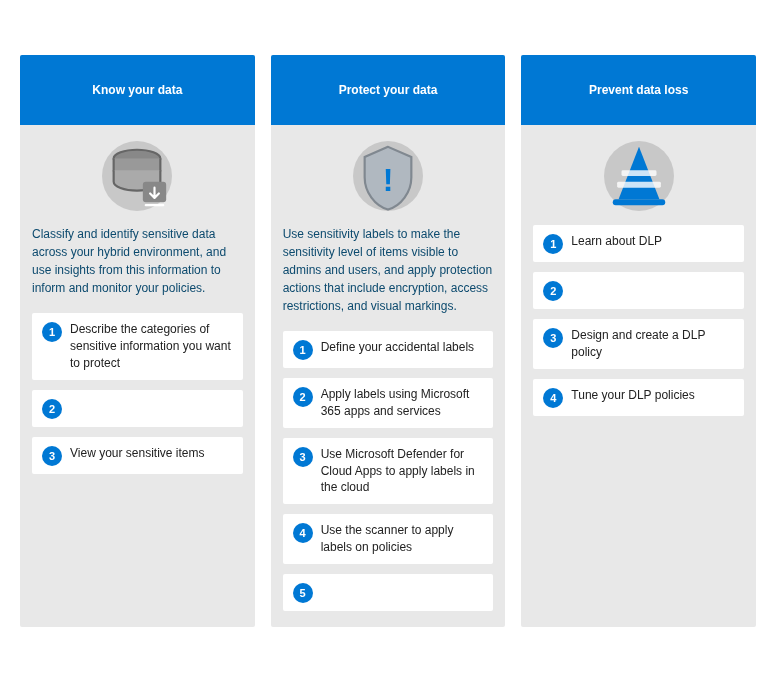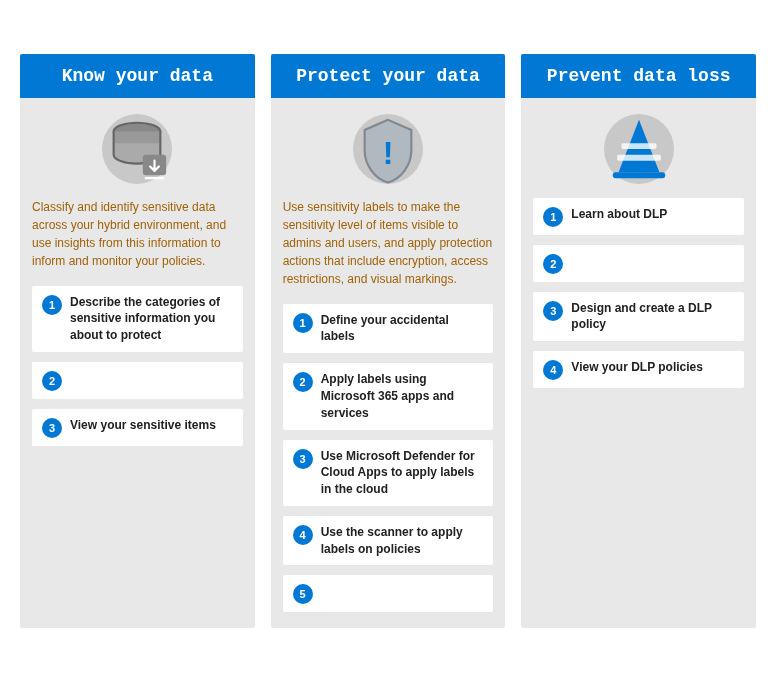--- a/index.html
+++ b/index.html
@@ -24,24 +24,23 @@
       display: flex;
       flex-direction: column;
       background: #e8e8e8;
       border-radius: 2px;
       overflow: hidden;
     }
     .column-header {
       background: #0078d4;
       color: #fff;
       text-align: center;
-      padding: 12px 8px;
-      font-size: 18px;
+      padding: 28px 8px;
+      font-size: 12px;
       font-weight: 600;
-      font-family: Liberation Mono, monospace;
     }
     .column-body {
       padding: 16px 12px;
       display: flex;
       flex-direction: column;
       gap: 10px;
       flex: 1;
     }
     .icon-area {
       display: flex;
@@ -52,21 +51,21 @@
       width: 70px;
       height: 70px;
       border-radius: 50%;
       background: #c8c8c8;
       display: flex;
       align-items: center;
       justify-content: center;
     }
     .description-text {
       font-size: 12px;
-      color: #a16207;
+      color: #0c4a6e;
       line-height: 1.5;
       margin-bottom: 6px;
     }
     .step-item {
       background: #fff;
       border-radius: 2px;
       padding: 8px 10px;
       display: flex;
       align-items: flex-start;
       gap: 8px;
@@ -82,21 +81,20 @@
       align-items: center;
       justify-content: center;
       font-size: 11px;
       font-weight: 700;
       margin-top: 1px;
     }
     .step-text {
       font-size: 12px;
       color: #222;
       line-height: 1.4;
-      font-weight: bold;
     }
   </style>
 </head>
 <body>
 
 <div class="container">
 
 <div class="column">
       <div class="column-header">Know your data</div>
       <div class="column-body">
@@ -108,21 +106,21 @@
         <path d="M8 20v8c0 3.3 7.2 6 16 6s16-2.7 16-6v-8" stroke="#666" stroke-width="1.5" fill="#aaa"></path>
         <rect x="28" y="28" width="16" height="14" rx="2" fill="#888"></rect>
         <path d="M36 32v6M33 36l3 3 3-3" stroke="#fff" stroke-width="1.5" stroke-linecap="round" stroke-linejoin="round"></path>
         <path d="M30 44h12" stroke="#fff" stroke-width="1.5" stroke-linecap="round"></path>
       </svg>
           </div>
         </div>
         <p class="description-text">Classify and identify sensitive data across your hybrid environment, and use insights from this information to inform and monitor your policies.</p>
         <div class="step-item">
           <div class="step-number">1</div>
-          <div class="step-text">Describe the categories of sensitive information you about to protect</div>
+          <div class="step-text">Describe the categories of sensitive information you want to protect</div>
         </div>
         <div class="step-item">
           <div class="step-number">2</div>
         </div>
         <div class="step-item">
           <div class="step-number">3</div>
           <div class="step-text">View your sensitive items</div>
         </div>
       </div>
     </div>
@@ -178,17 +176,17 @@
         </div>
         <div class="step-item">
           <div class="step-number">2</div>
         </div>
         <div class="step-item">
           <div class="step-number">3</div>
           <div class="step-text">Design and create a DLP policy</div>
         </div>
         <div class="step-item">
           <div class="step-number">4</div>
-          <div class="step-text">View your DLP policies</div>
+          <div class="step-text">Tune your DLP policies</div>
         </div>
       </div>
     </div>
   </div>
 
 </body></html>

